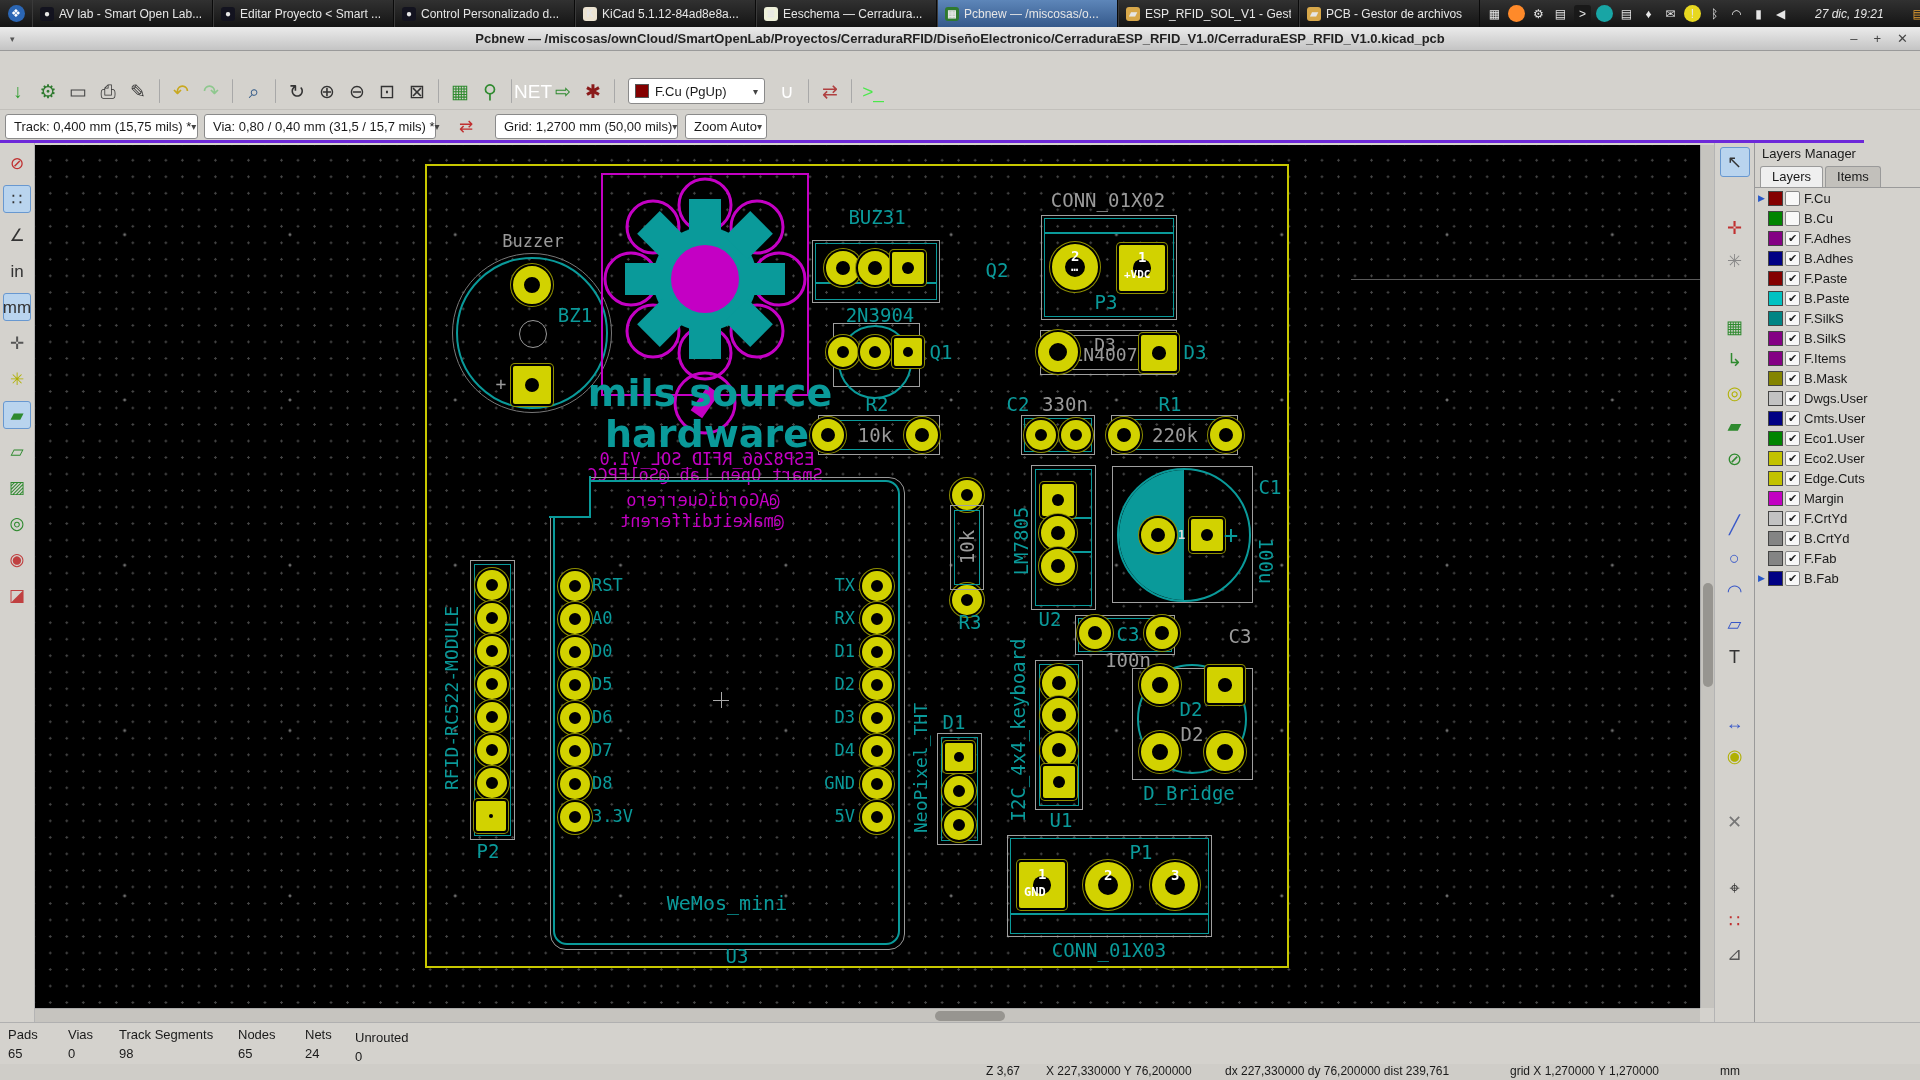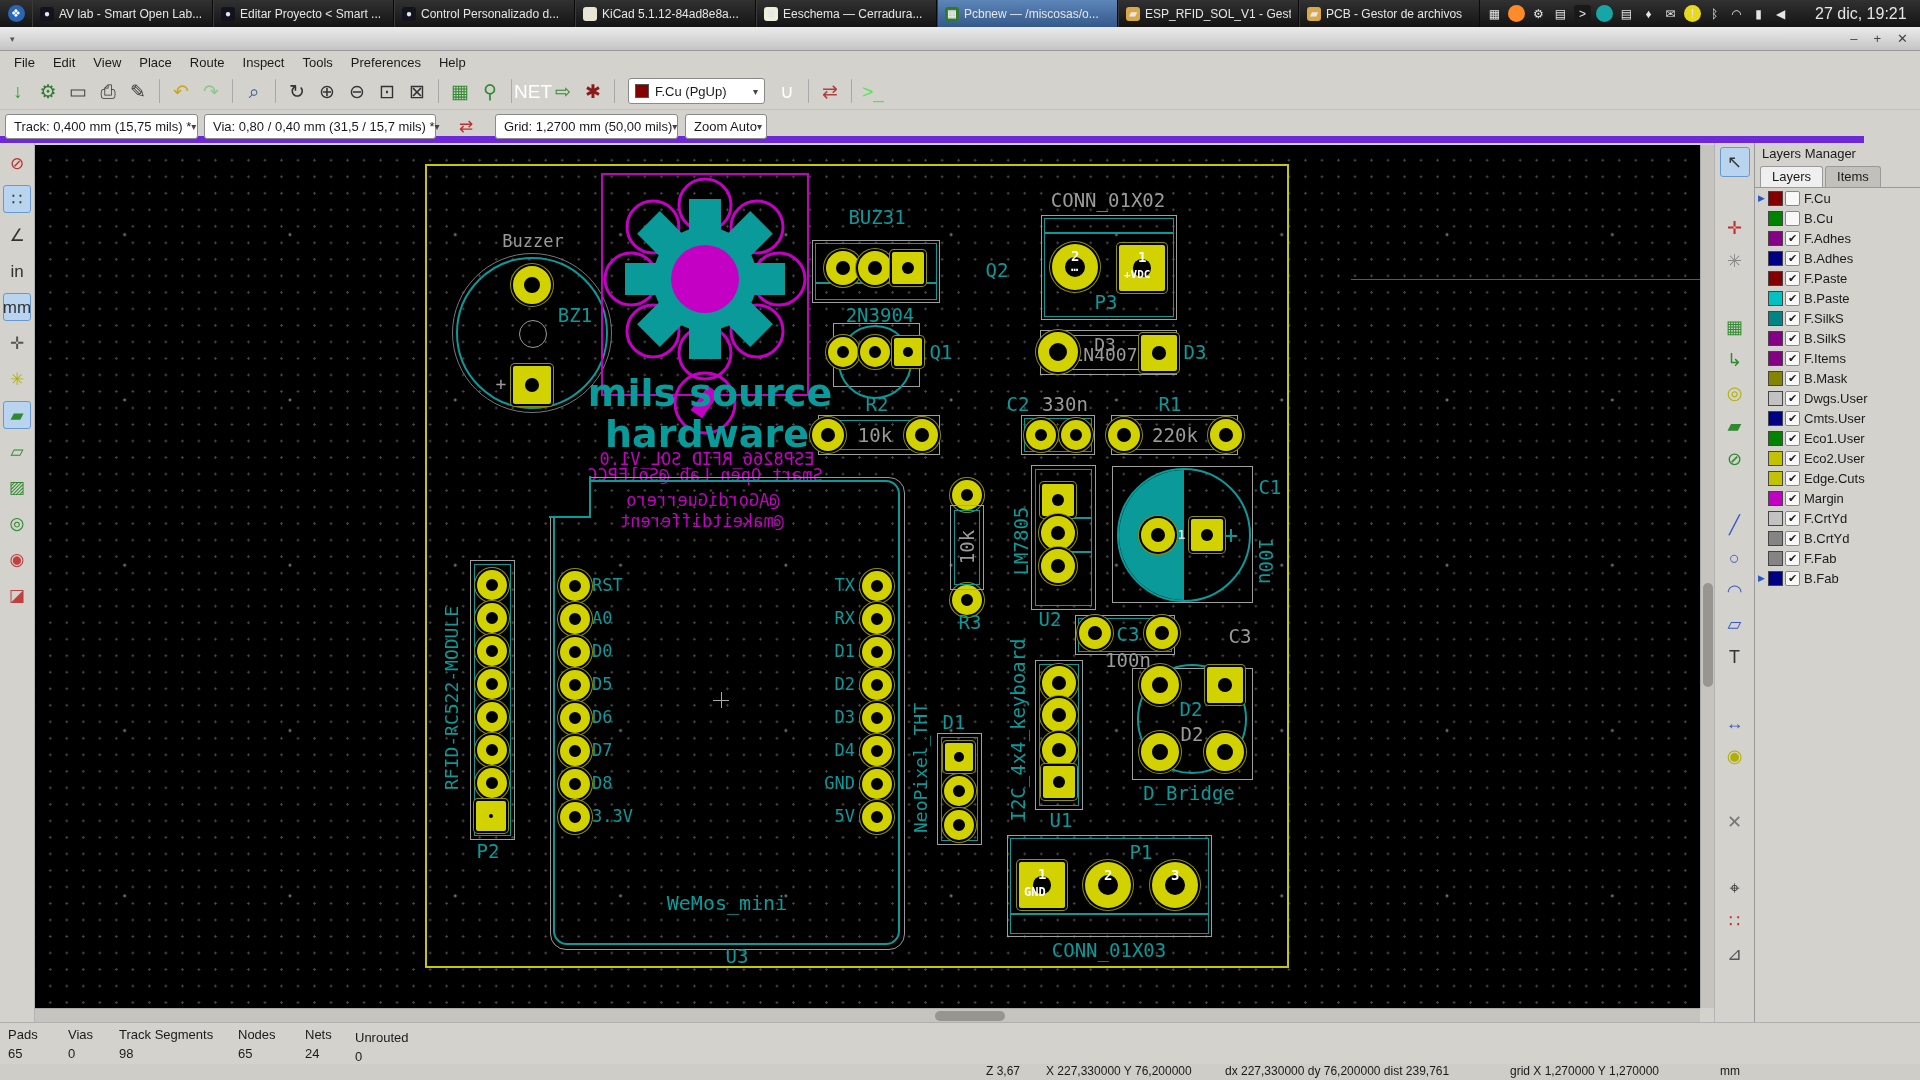--- a/index.html
+++ b/index.html
@@ -9,36 +9,36 @@
   .menu-btn{width:32px;height:27px;display:flex;align-items:center;justify-content:center;flex:none;}
   .menu-btn span{width:17px;height:17px;border-radius:50%;background:#2b66b4;color:#fff;font-size:11px;display:flex;align-items:center;justify-content:center;}
   .taskbtns{display:flex;height:27px;}
   .taskbtn{display:flex;align-items:center;gap:5px;width:181px;height:27px;padding:0 7px;border-right:1px solid #0a0a0a;border-left:1px solid #3a3a3a;box-sizing:border-box;cursor:default;}
   .taskbtn.on{background:linear-gradient(#5d86b9,#35598b);}
   .tlabel{white-space:nowrap;overflow:hidden;text-overflow:clip;}
   .ticon{width:14px;height:14px;border-radius:3px;flex:none;display:flex;align-items:center;justify-content:center;font-size:10px;font-weight:bold;}
   .tray{margin-left:auto;display:flex;align-items:center;gap:5px;padding:0 6px;}
   .trayicon{width:17px;height:17px;display:flex;align-items:center;justify-content:center;font-size:12px;border-radius:3px;flex:none;}
   .trayicon.round{border-radius:50%;}
-  .clock{font-size:16px;white-space:nowrap;margin:0 21px;}
+  .clock{font-size:12px;white-space:nowrap;margin:0 21px;font-style:italic;}
   
   .titlebar{position:absolute;top:27px;left:0;width:1920px;height:23px;background:linear-gradient(#ebebeb,#c4c4c4);border-bottom:1px solid #9a9a9a;display:flex;align-items:center;font-size:13px;color:#222;}
   .title{position:absolute;left:0;right:0;text-align:center;font-weight:bold;white-space:nowrap;}
   .shade{margin-left:10px;color:#555;font-size:9px;z-index:1;}
   .winbtns{margin-left:auto;display:flex;gap:16px;padding-right:12px;z-index:1;color:#444;font-size:13px;}
   .menubar{position:absolute;top:51px;left:0;width:1920px;height:22px;display:flex;align-items:center;font-size:13px;color:#1a1a1a;padding-left:5px;box-sizing:border-box;}
   .menuitem{padding:3px 9px;}
   
   .toolbar1{position:absolute;top:73px;left:0;width:1920px;height:37px;display:flex;align-items:center;padding-left:4px;box-sizing:border-box;gap:2px;border-bottom:1px solid #c2c0bb;}
   .tico{width:28px;height:28px;display:flex;align-items:center;justify-content:center;font-size:19px;border-radius:3px;color:#333;flex:none;line-height:1;}
   .tsep{width:1px;height:24px;background:#a8a8a8;margin:0 5px;flex:none;}
   .layer-dd{display:flex;align-items:center;gap:6px;width:137px;height:26px;background:#fff;border:1px solid #8a8a8a;border-radius:3px;margin:0 6px;padding:0 6px;box-sizing:border-box;font-size:13px;color:#1a1a1a;flex:none;}
   .sw{width:14px;height:14px;border:1px solid #555;box-sizing:border-box;flex:none;}
   .dda{margin-left:auto;color:#444;font-size:10px;}
-  .toolbar2{position:absolute;top:110px;left:0;width:1864px;height:33px;border-bottom:7px solid #6d28d9;box-sizing:border-box;}
+  .toolbar2{position:absolute;top:110px;left:0;width:1864px;height:33px;border-bottom:3px solid #6d28d9;box-sizing:border-box;}
   .dd{position:absolute;top:4px;height:25px;background:#fff;border:1px solid #8a8a8a;border-radius:3px;display:flex;align-items:center;padding:0 8px;box-sizing:border-box;font-size:13px;color:#1a1a1a;white-space:nowrap;}
   .dd .dda{margin-left:auto;}
   .dd-track{left:5px;width:193px;}
   .dd-via{left:204px;width:232px;}
   .dd-grid{left:495px;width:183px;}
   .dd-zoom{left:685px;width:82px;}
   .autoicon{position:absolute;left:450px;top:4px;width:32px;height:25px;display:flex;align-items:center;justify-content:center;color:#c03030;font-size:17px;}
   
   .ltoolbar{position:absolute;left:0;top:143px;width:35px;height:879px;background:#d4d2cd;border-right:1px solid #b4b4b4;box-sizing:border-box;display:flex;flex-direction:column;align-items:center;padding-top:6px;gap:8px;}
   .sico{width:28px;height:28px;display:flex;align-items:center;justify-content:center;font-size:17px;border-radius:3px;color:#333;box-sizing:border-box;flex:none;line-height:1;}
@@ -156,40 +156,29 @@
           <span class="trayicon" style="background: transparent;">◠</span>
           <span class="trayicon" style="background: transparent;">▮</span>
           <span class="trayicon" style="background: transparent;">◀</span>
         </div>
       <span class="clock">27 dic, 19:21</span>
       <span class="trayicon" style="color:#e8a030;">▤</span>
     </div>
   </div>
 
   <div class="titlebar">
+    <span class="title">Pcbnew — /miscosas/ownCloud/SmartOpenLab/Proyectos/CerraduraRFID/DiseñoElectronico/CerraduraESP_RFID_V1.0/CerraduraESP_RFID_V1.0.kicad_pcb</span>
     <span class="shade">▾</span>
     <span class="winbtns">
       <span>–</span>
       <span>+</span>
       <span>✕</span>
     </span>
   </div>
 
-  <div class="menubar">
-
-  <span class="menuitem">File</span>
-      <span class="menuitem">Edit</span>
-      <span class="menuitem">View</span>
-      <span class="menuitem">Place</span>
-      <span class="menuitem">Route</span>
-      <span class="menuitem">Inspect</span>
-      <span class="menuitem">Tools</span>
-      <span class="menuitem">Preferences</span>
-      <span class="menuitem">Help</span>
-    </div>
 
   <div class="toolbar1">
     <div style="display:flex;align-items:center;gap:2px;">
 
     <span class="tico" style="color: rgb(46, 158, 46);">↓</span>
         <span class="tico" style="color: rgb(47, 122, 47);">⚙</span>
         <span class="tico" style="color: rgb(68, 68, 68);">▭</span>
         <span class="tico" style="color: rgb(51, 51, 51);">⎙</span>
         <span class="tico" style="color: rgb(51, 51, 51);">✎</span>
         <span class="tico tsep"></span>

